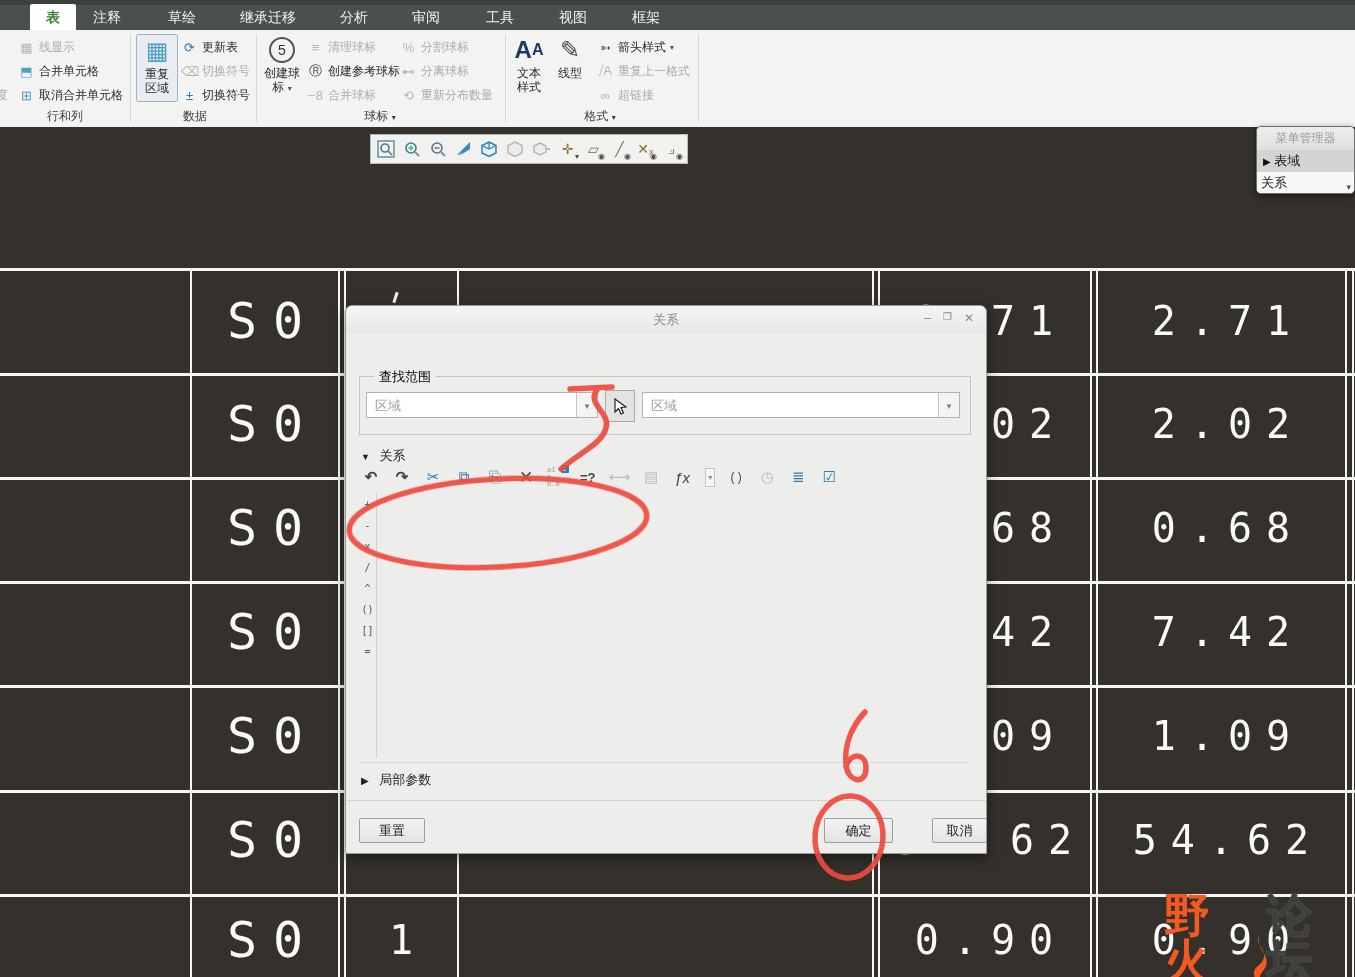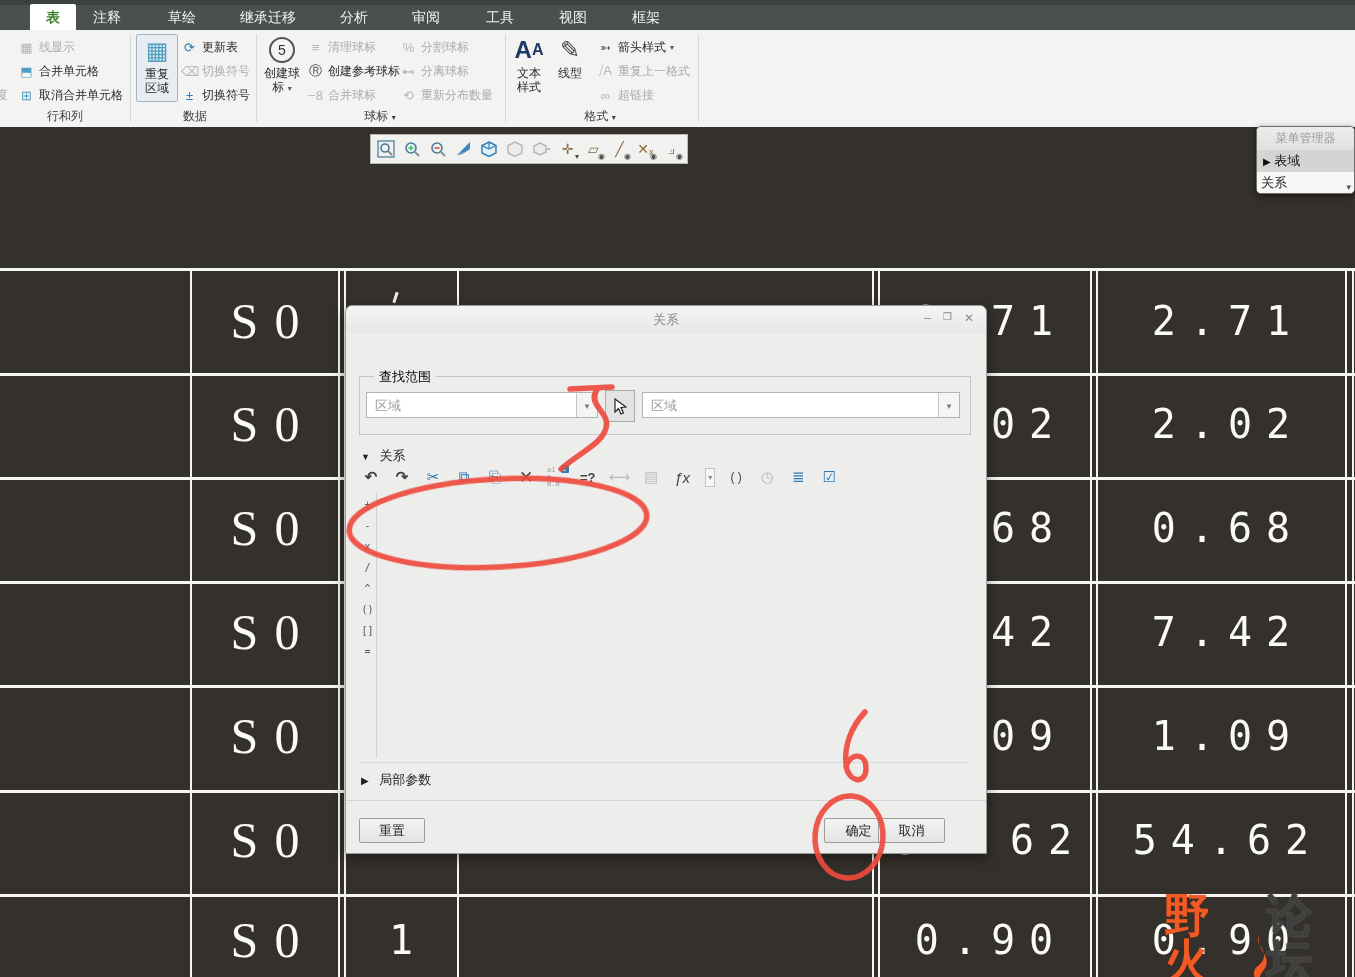--- a/index.html
+++ b/index.html
@@ -25,21 +25,21 @@
   .bigbtn .bico{font-size:24px;height:32px;display:flex;align-items:center;justify-content:center;}
   .sel{border:1px solid #9fb6c9;background:#e9edf1;border-radius:2px;}
   .teal{color:#4e9fc0;} .blue{color:#2e7bb5;} .gray{color:#b5b5b5;} .dk{color:#444;}
   .navy{color:#1f3864;}
   
   #canvas{position:absolute;left:0;top:127px;width:1355px;height:850px;background:#34302b;}
   .vline{position:absolute;width:2px;background:#f6f6f4;top:141px;height:836px;}
   .hline{position:absolute;left:0;width:1355px;height:3px;background:#f6f6f4;}
   .cad{position:absolute;color:#fafaf8;font-family:"DejaVu Sans Mono",monospace;
        text-align:center;white-space:nowrap;}
-  .cad.code{font-size:50px;letter-spacing:16px;text-indent:16px;font-family:Liberation Serif, serif;}
+  .cad.code{font-size:50px;letter-spacing:16px;text-indent:16px;}
   .cad.num{font-size:40px;letter-spacing:14px;text-indent:14px;}
   .tick{position:absolute;width:3px;height:11px;background:#eee;transform:rotate(18deg);}
   
   #flo{position:absolute;left:370px;top:134px;width:318px;height:30px;background:#f1f1f0;
        border:1px solid #b9b9b9;display:flex;align-items:center;gap:5px;padding:0 4px;box-sizing:border-box;}
   .fico{width:21px;height:22px;display:flex;align-items:center;justify-content:center;
         font-size:14px;position:relative;}
   .fico .eye{position:absolute;right:-1px;bottom:-1px;font-size:8px;color:#4a4a4a;}
   .olive{color:#8a6d3b;}
   
@@ -425,21 +425,21 @@
 
     <div id="lphair"></div>
     <div id="lprow">
       <span class="tri">▶</span>
       <span>局部参数</span>
     </div>
     <div id="botsep"></div>
 
     <div class="dbtn" style="left:13px;width:66px">重置</div>
     <div class="dbtn" style="left:478px;width:69px">确定</div>
-    <div class="dbtn" style="left:532px;width:67px">取消</div>
+    <div class="dbtn" style="left:586px;width:55px">取消</div>
   </div>
 
   <div id="wmark">
     <div class="row">
       <span class="wm-orange">野火</span>
       <svg width="34" height="52" style="margin:0 -6px">
         <path d="M17,2 C12,14 26,16 21,28 C19,33 13,34 12,40 C11,46 16,50 20,50 C14,44 22,40 24,34 C28,22 14,18 17,2 Z" fill="#f15a24"></path>
       </svg>
       <span class="wm-dark">论坛</span>
     </div>

